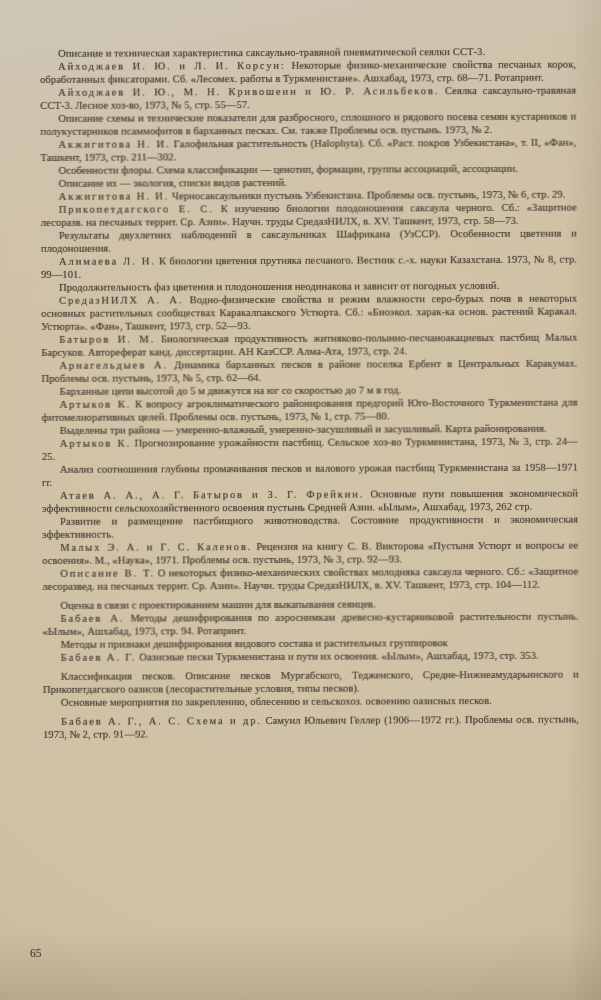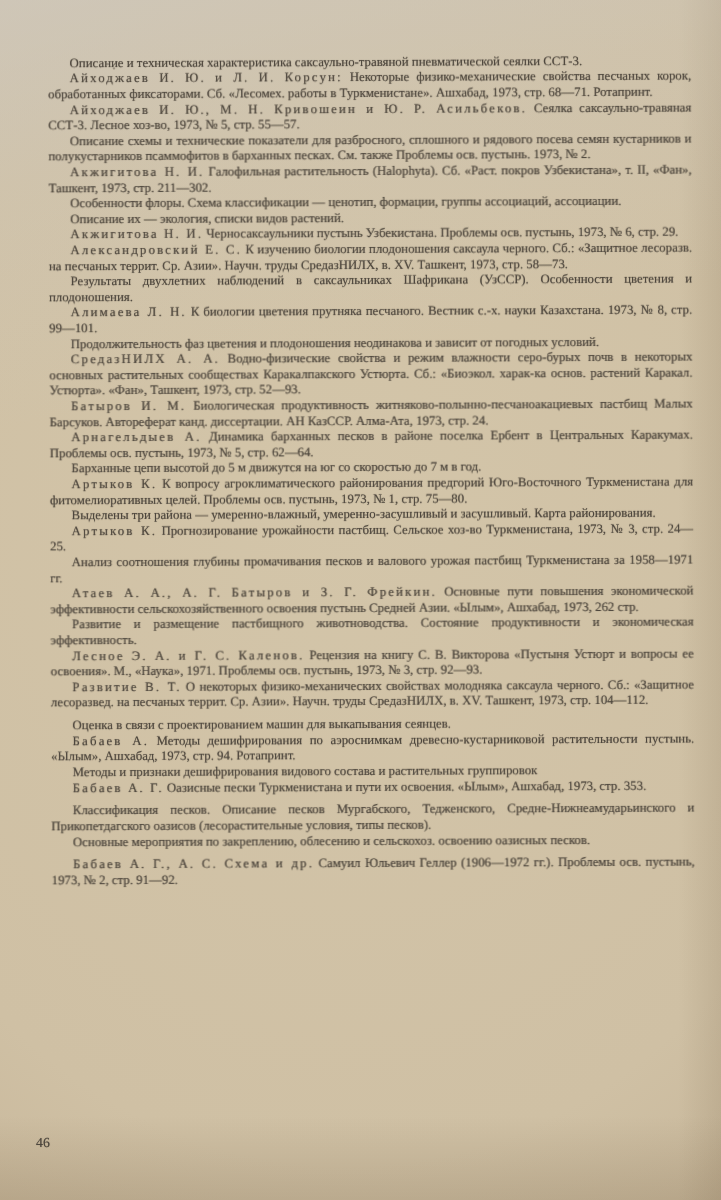--- a/index.html
+++ b/index.html
@@ -50,38 +50,38 @@
 <div class="page">
   <div class="textblock">
       <p class="para">Описание и техническая характеристика саксаульно-травяной пневматической сеялки ССТ-3.</p>
       <p class="para"><span class="author">Айходжаев И. Ю. и Л. И. Корсун:</span> Некоторые физико-механические свойства песчаных корок, обработанных фиксаторами. Сб. «Лесомех. работы в Туркменистане». Ашхабад, 1973, стр. 68—71. Ротапринт.</p>
       <p class="para"><span class="author">Айходжаев И. Ю., М. Н. Кривошеин и Ю. Р. Асильбеков.</span> Сеялка саксаульно-травяная ССТ-3. Лесное хоз-во, 1973, № 5, стр. 55—57.</p>
       <p class="para">Описание схемы и технические показатели для разбросного, сплошного и рядового посева семян кустарников и полукустарников псаммофитов в барханных песках. См. также Проблемы осв. пустынь. 1973, № 2.</p>
       <p class="para"><span class="author">Акжигитова Н. И.</span> Галофильная растительность (Halophyta). Сб. «Раст. покров Узбекистана», т. II, «Фан», Ташкент, 1973, стр. 211—302.</p>
       <p class="para">Особенности флоры. Схема классификации — ценотип, формации, группы ассоциаций, ассоциации.</p>
       <p class="para">Описание их — экология, списки видов растений.</p>
       <p class="para"><span class="author">Акжигитова Н. И.</span> Черносаксаульники пустынь Узбекистана. Проблемы осв. пустынь, 1973, № 6, стр. 29.</p>
-      <p class="para"><span class="author">Александровский Е. С.</span> К изучению биологии плодоношения саксаула черного. Сб.: «Защитное лесоразв. на песчаных террит. Ср. Азии». Научн. труды СредазНИЛХ, в. XV. Ташкент, 1973, стр. 58—73.</p>
+      <p class="para"><span class="author">Прикопетдагского Е. С.</span> К изучению биологии плодоношения саксаула черного. Сб.: «Защитное лесоразв. на песчаных террит. Ср. Азии». Научн. труды СредазНИЛХ, в. XV. Ташкент, 1973, стр. 58—73.</p>
       <p class="para">Результаты двухлетних наблюдений в саксаульниках Шафрикана (УзССР). Особенности цветения и плодоношения.</p>
       <p class="para"><span class="author">Алимаева Л. Н.</span> К биологии цветения прутняка песчаного. Вестник с.-х. науки Казахстана. 1973, № 8, стр. 99—101.</p>
       <p class="para">Продолжительность фаз цветения и плодоношения неодинакова и зависит от погодных условий.</p>
       <p class="para"><span class="author">СредазНИЛХ А. А.</span> Водно-физические свойства и режим влажности серо-бурых почв в некоторых основных растительных сообществах Каракалпакского Устюрта. Сб.: «Биоэкол. харак-ка основ. растений Каракал. Устюрта». «Фан», Ташкент, 1973, стр. 52—93.</p>
       <p class="para"><span class="author">Батыров И. М.</span> Биологическая продуктивность житняково-полынно-песчаноакациевых пастбищ Малых Барсуков. Автореферат канд. диссертации. АН КазССР. Алма-Ата, 1973, стр. 24.</p>
       <p class="para"><span class="author">Арнагельдыев А.</span> Динамика барханных песков в районе поселка Ербент в Центральных Каракумах. Проблемы осв. пустынь, 1973, № 5, стр. 62—64.</p>
       <p class="para">Барханные цепи высотой до 5 м движутся на юг со скоростью до 7 м в год.</p>
       <p class="para"><span class="author">Артыков К.</span> К вопросу агроклиматического районирования предгорий Юго-Восточного Туркменистана для фитомелиоративных целей. Проблемы осв. пустынь, 1973, № 1, стр. 75—80.</p>
       <p class="para">Выделены три района — умеренно-влажный, умеренно-засушливый и засушливый. Карта районирования.</p>
       <p class="para"><span class="author">Артыков К.</span> Прогнозирование урожайности пастбищ. Сельское хоз-во Туркменистана, 1973, № 3, стр. 24—25.</p>
       <p class="para">Анализ соотношения глубины промачивания песков и валового урожая пастбищ Туркменистана за 1958—1971 гг.</p>
       <p class="para"><span class="author">Атаев А. А., А. Г. Батыров и З. Г. Фрейкин.</span> Основные пути повышения экономической эффективности сельскохозяйственного освоения пустынь Средней Азии. «Ылым», Ашхабад, 1973, 262 стр.</p>
       <p class="para">Развитие и размещение пастбищного животноводства. Состояние продуктивности и экономическая эффективность.</p>
-      <p class="para"><span class="author">Лесное Э. А. и Г. С. Каленов.</span> Рецензия на книгу С. В. Викторова «Пустыня Устюрт и вопросы ее освоения». М., «Наука», 1971. Проблемы осв. пустынь, 1973, № 3, стр. 92—93.</p>
-      <p class="para"><span class="author">Развитие В. Т.</span> О некоторых физико-механических свойствах молодняка саксаула черного. Сб.: «Защитное лесоразвед. на песчаных террит. Ср. Азии». Научн. труды СредазНИЛХ, в. XV. Ташкент, 1973, стр. 104—112.</p>
+      <p class="para"><span class="author">Малых Э. А. и Г. С. Каленов.</span> Рецензия на книгу С. В. Викторова «Пустыня Устюрт и вопросы ее освоения». М., «Наука», 1971. Проблемы осв. пустынь, 1973, № 3, стр. 92—93.</p>
+      <p class="para"><span class="author">Описание В. Т.</span> О некоторых физико-механических свойствах молодняка саксаула черного. Сб.: «Защитное лесоразвед. на песчаных террит. Ср. Азии». Научн. труды СредазНИЛХ, в. XV. Ташкент, 1973, стр. 104—112.</p>
       <p class="para gap">Оценка в связи с проектированием машин для выкапывания сеянцев.</p>
       <p class="para"><span class="author">Бабаев А.</span> Методы дешифрирования по аэроснимкам древесно-кустарниковой растительности пустынь. «Ылым», Ашхабад, 1973, стр. 94. Ротапринт.</p>
       <p class="para">Методы и признаки дешифрирования видового состава и растительных группировок</p>
       <p class="para"><span class="author">Бабаев А. Г.</span> Оазисные пески Туркменистана и пути их освоения. «Ылым», Ашхабад, 1973, стр. 353.</p>
       <p class="para gap">Классификация песков. Описание песков Мургабского, Тедженского, Средне-Нижнеамударьинского и Прикопетдагского оазисов (лесорастительные условия, типы песков).</p>
       <p class="para">Основные мероприятия по закреплению, облесению и сельскохоз. освоению оазисных песков.</p>
       <p class="para gap"><span class="author">Бабаев А. Г., А. С. Схема и др.</span> Самуил Юльевич Геллер (1906—1972 гг.). Проблемы осв. пустынь, 1973, № 2, стр. 91—92.</p>
     </div>
-  <div class="pagenum">46</div>
+  <div class="pagenum">65</div>
 </div>
 
 </body></html>

